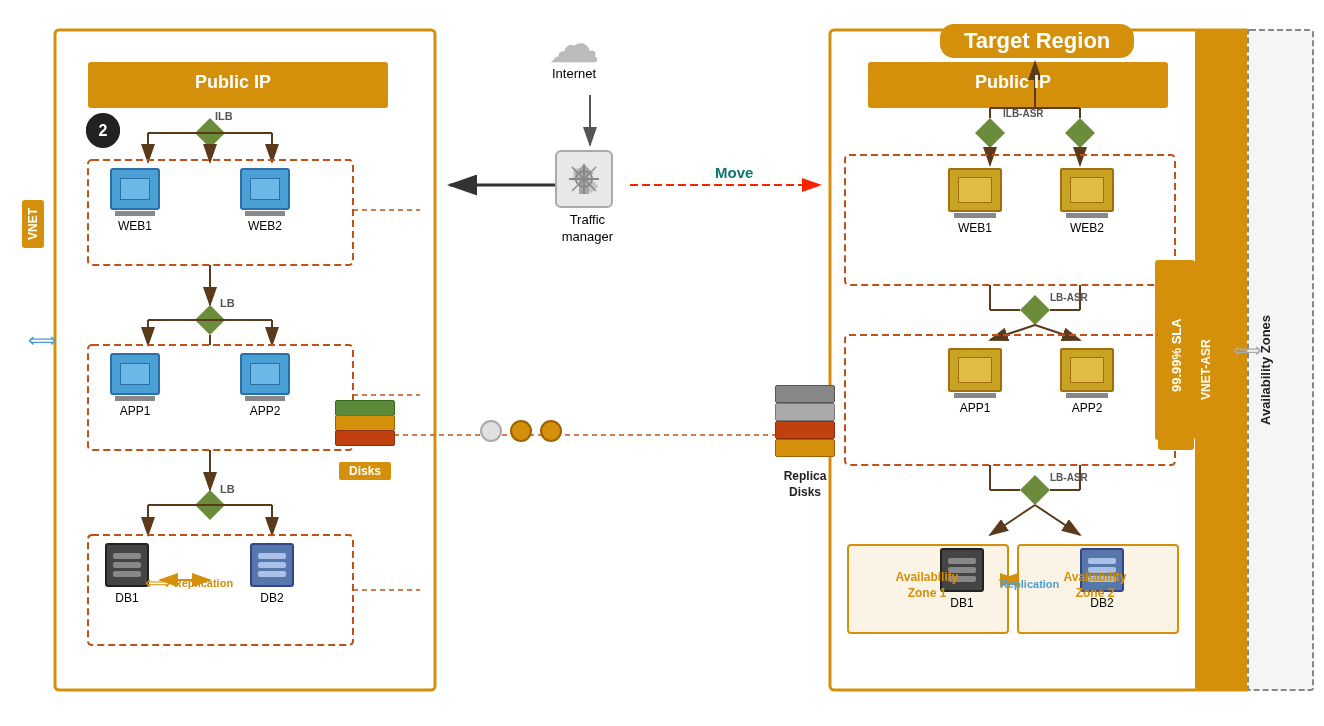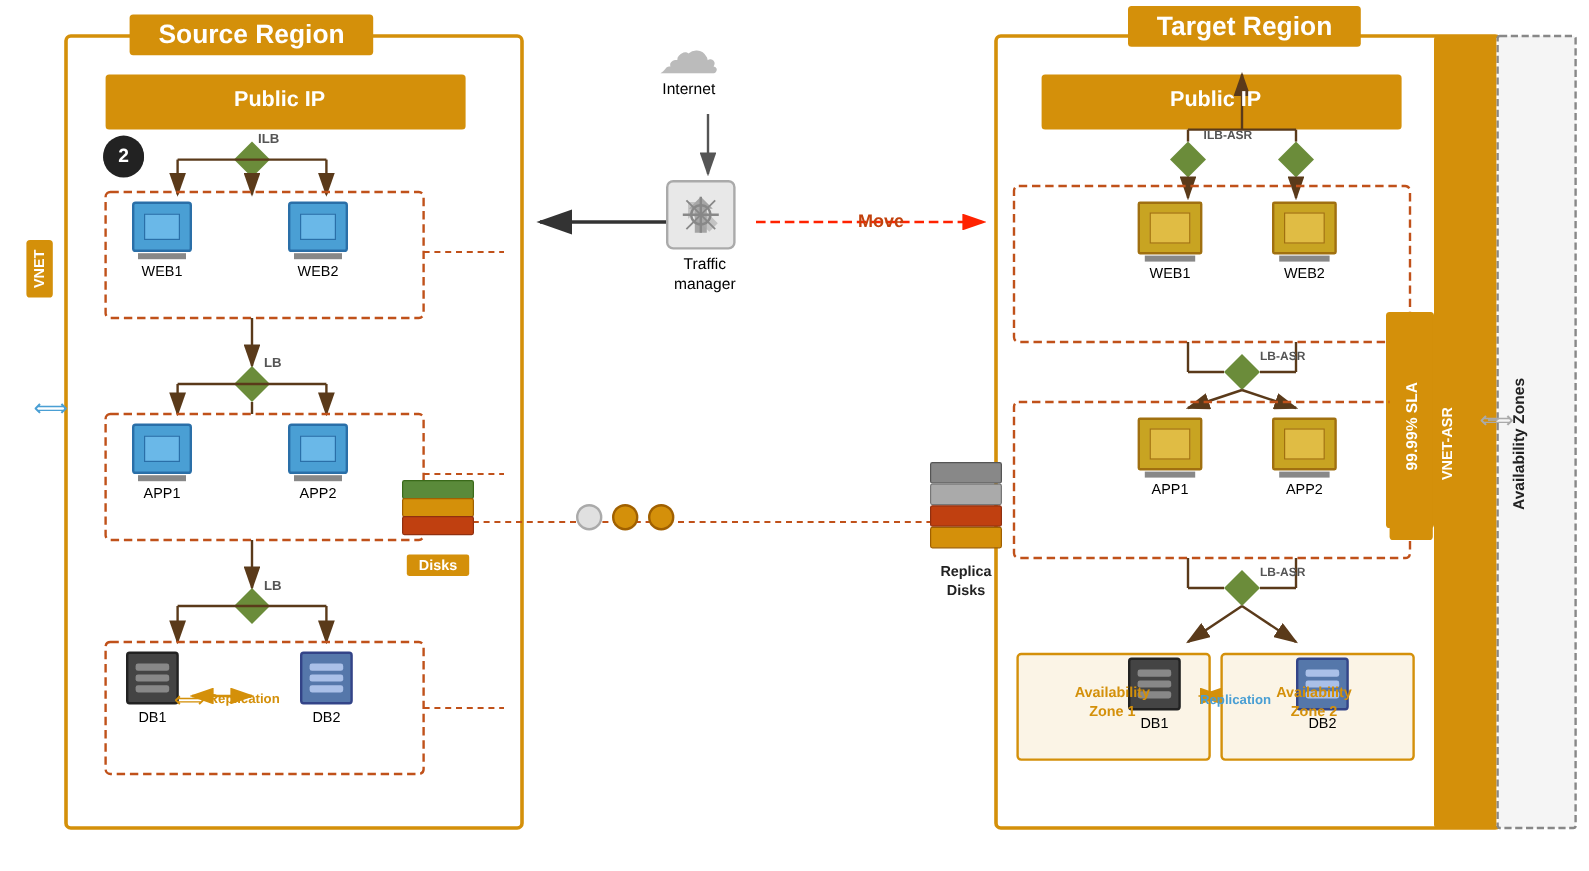--- a/index.html
+++ b/index.html
@@ -180,21 +180,20 @@
         <polygon points="0 0, 10 3.5, 0 7" fill="#D4900A"></polygon>
       </marker>
       <marker id="arrowOrangeStart" markerWidth="10" markerHeight="7" refX="1" refY="3.5" orient="auto">
         <polygon points="10 0, 0 3.5, 10 7" fill="#D4900A"></polygon>
       </marker>
     </defs>
   </svg>
 
   <div class="vnet-label-left">VNET</div>
 
-  <div style="position:absolute; left:108px; top:12px; background:#D4900A; color:#fff; font-size:22px; font-weight:bold; padding:4px 24px; border-radius:3px; white-space:nowrap;">Source Region</div>
 
   <div style="position:absolute; left:195px; top:72px; color:#fff; font-size:18px; font-weight:bold;">Public IP</div>
 
   <div style="position:absolute; left:86px; top:114px; width:34px; height:34px; background:#222; color:#fff; border-radius:50%; display:flex; align-items:center; justify-content:center; font-size:16px; font-weight:bold; z-index:10;">2</div>
 
   <div style="position:absolute; left:215px; top:110px; font-size:11px; color:#555; font-weight:bold;">ILB</div>
 
   <div style="position:absolute; left:110px; top:168px; display:flex; flex-direction:column; align-items:center;">
     <div style="width:50px; height:42px; background:#4a9fd4; border:2px solid #2a6fa8; border-radius:3px; display:flex; align-items:center; justify-content:center;">
       <div style="width:30px; height:22px; background:#6ab8e8; border:1px solid #2a6fa8;"></div>
@@ -294,23 +293,23 @@
         <circle cx="20" cy="20" r="8" fill="none" stroke="#888" stroke-width="2"></circle>
         <line x1="20" y1="5" x2="20" y2="35" stroke="#888" stroke-width="2"></line>
         <line x1="5" y1="20" x2="35" y2="20" stroke="#888" stroke-width="2"></line>
         <line x1="8" y1="8" x2="32" y2="32" stroke="#888" stroke-width="1.5"></line>
         <line x1="32" y1="8" x2="8" y2="32" stroke="#888" stroke-width="1.5"></line>
       </svg>
     </div>
     <div style="font-size:13px; font-weight:500; margin-top:4px; text-align:center; line-height:1.3;">Traffic<br>manager</div>
   </div>
 
-  <div style="position:absolute; left:715px; top:176px; color:#c2410c; font-size:15px; font-weight:bold;">Move</div>
-
-  <div style="position:absolute; left:940px; top:5px; background:#D4900A; color:#fff; font-size:22px; font-weight:bold; padding:4px 24px; border-radius:3px; white-space:nowrap;">Target Region</div>
+  <div style="position:absolute; left:715px; top:164px; color:#0f766e; font-size:15px; font-weight:bold;">Move</div>
+
+  <div style="position:absolute; left:940px; top:24px; background:#D4900A; color:#fff; font-size:22px; font-weight:bold; padding:4px 24px; border-radius:14px; white-space:nowrap;">Target Region</div>
 
   <div style="position:absolute; left:975px; top:72px; color:#fff; font-size:18px; font-weight:bold;">Public IP</div>
 
   <div style="position:absolute; left:1003px; top:108px; font-size:10px; color:#555; font-weight:bold;">ILB-ASR</div>
 
   <div style="position:absolute; left:948px; top:168px; display:flex; flex-direction:column; align-items:center;">
     <div style="width:54px; height:44px; background:#c8a422; border:2px solid #a07010; border-radius:2px; display:flex; align-items:center; justify-content:center;">
       <div style="width:34px; height:26px; background:#e0bc44; border:1px solid #a07010;"></div>
     </div>
     <div style="width:42px; height:5px; background:#888; margin-top:1px;"></div>

